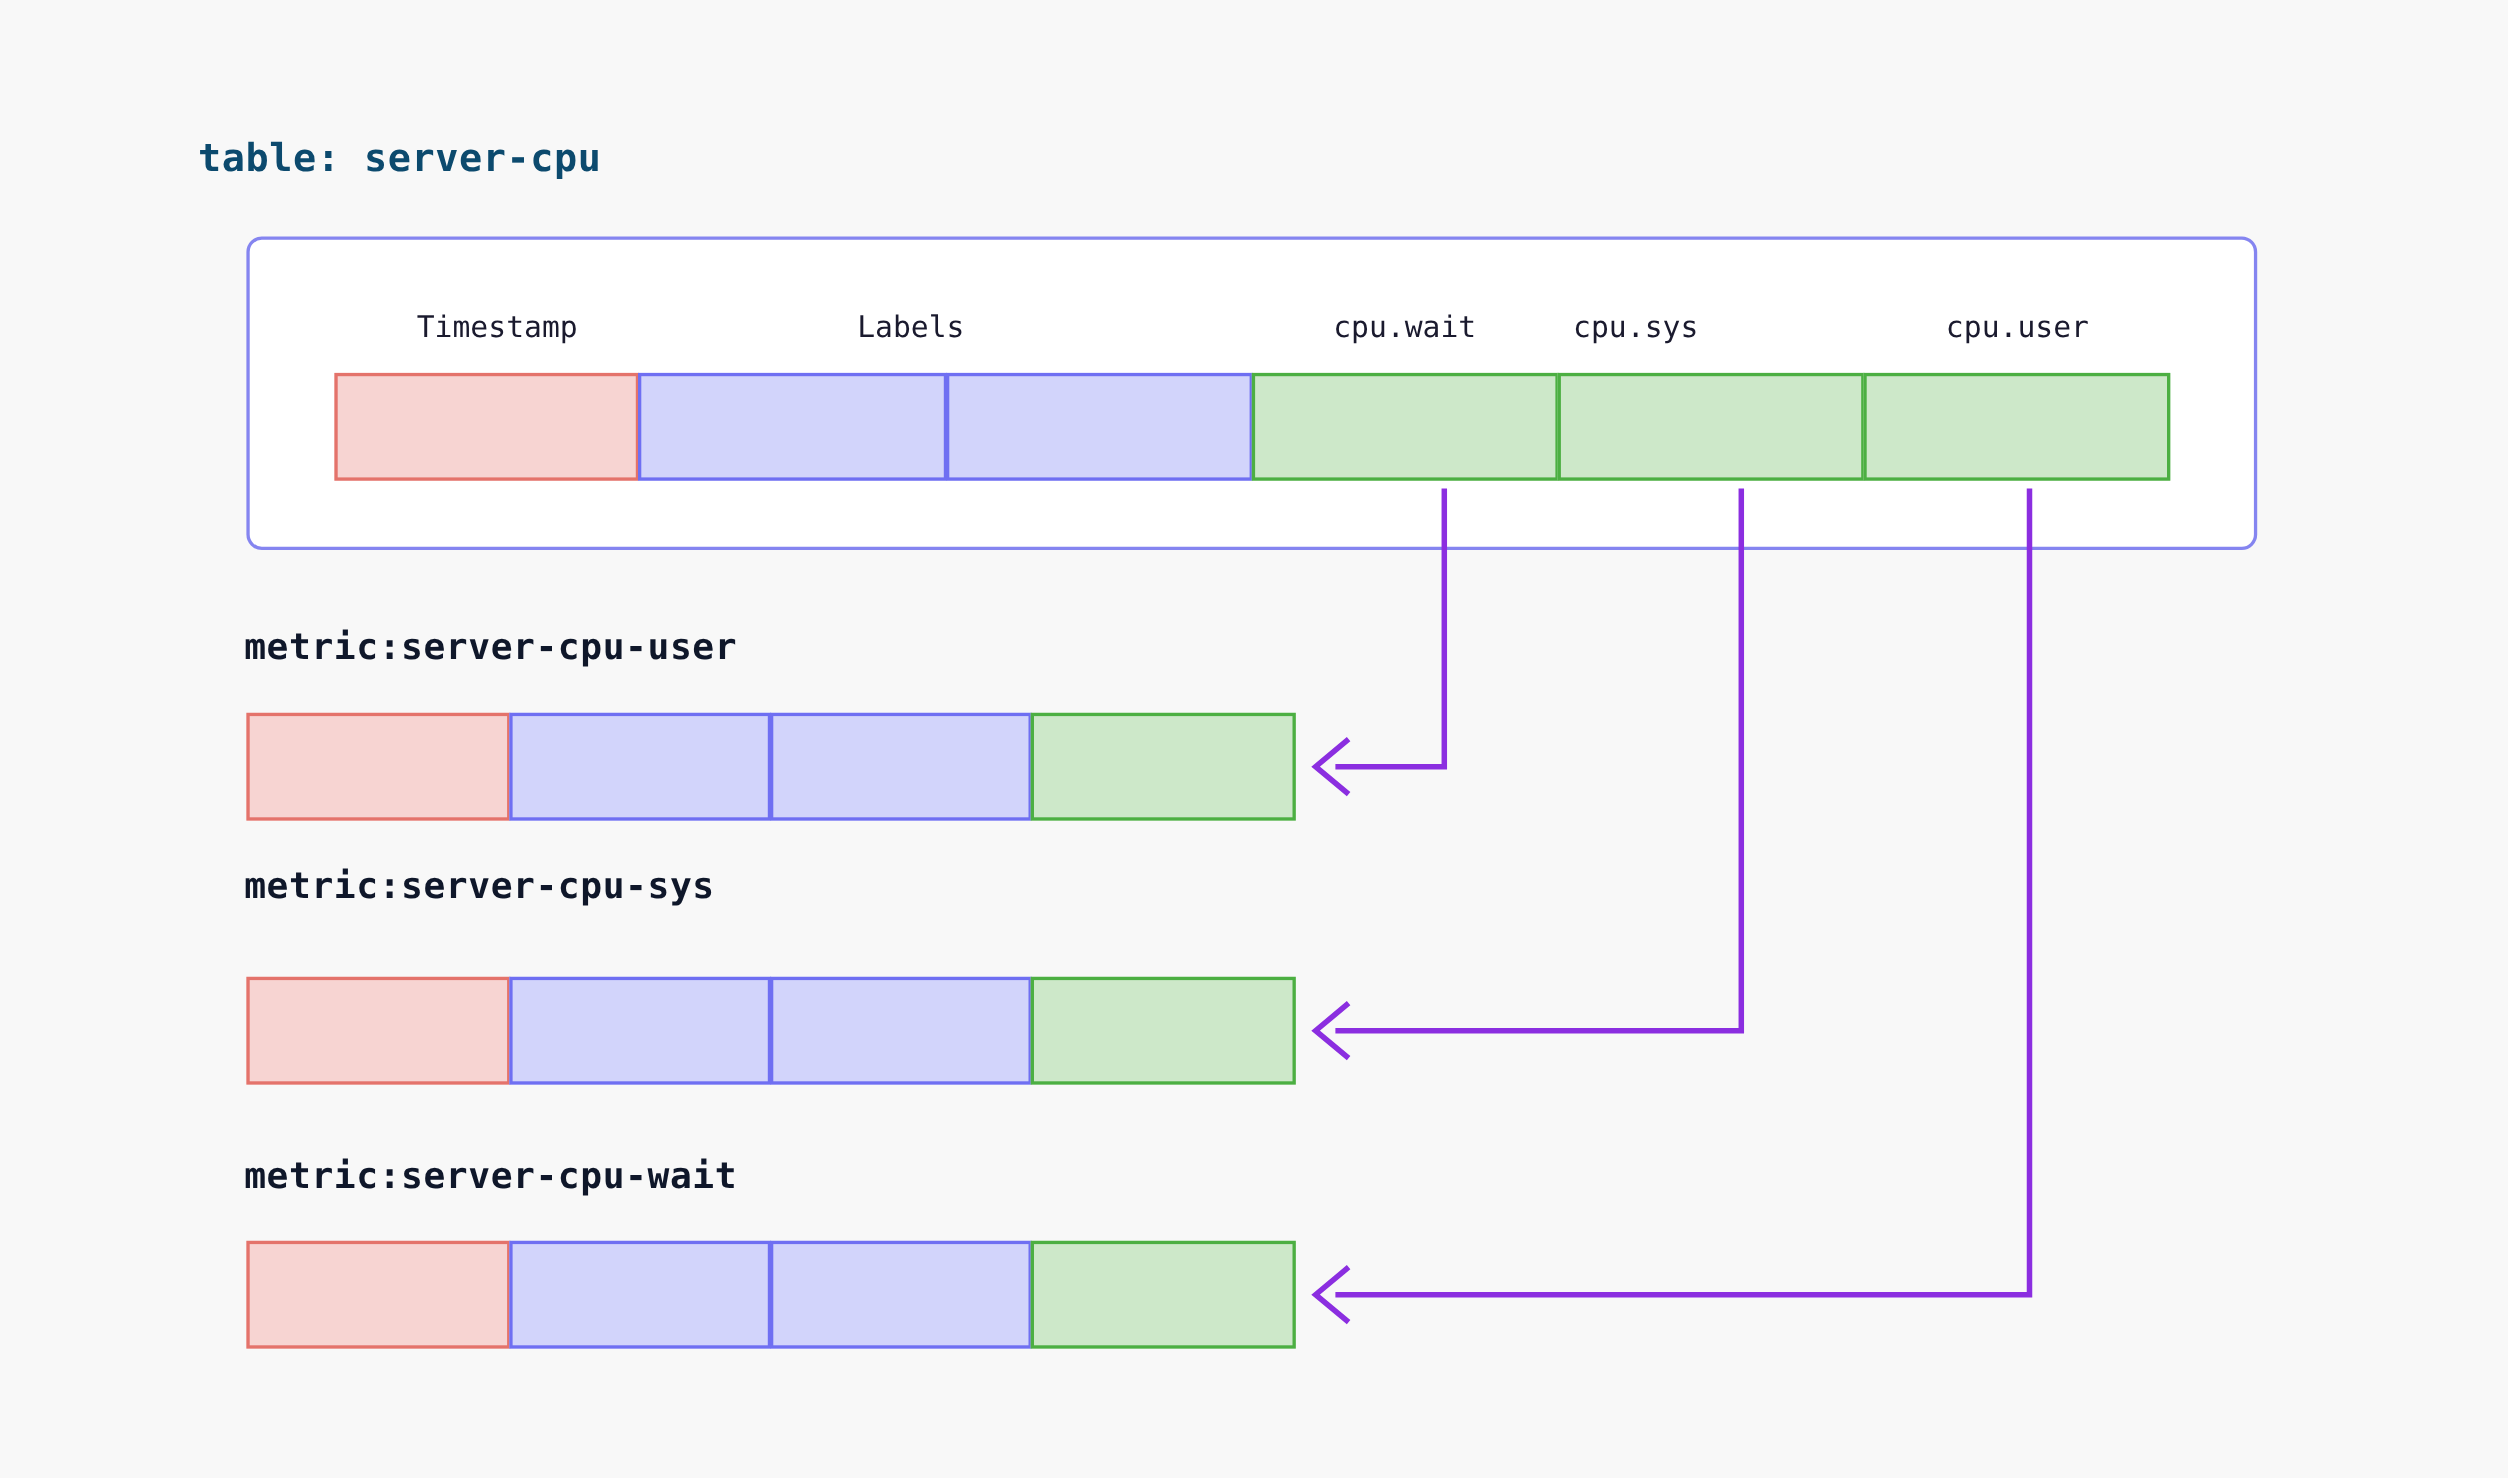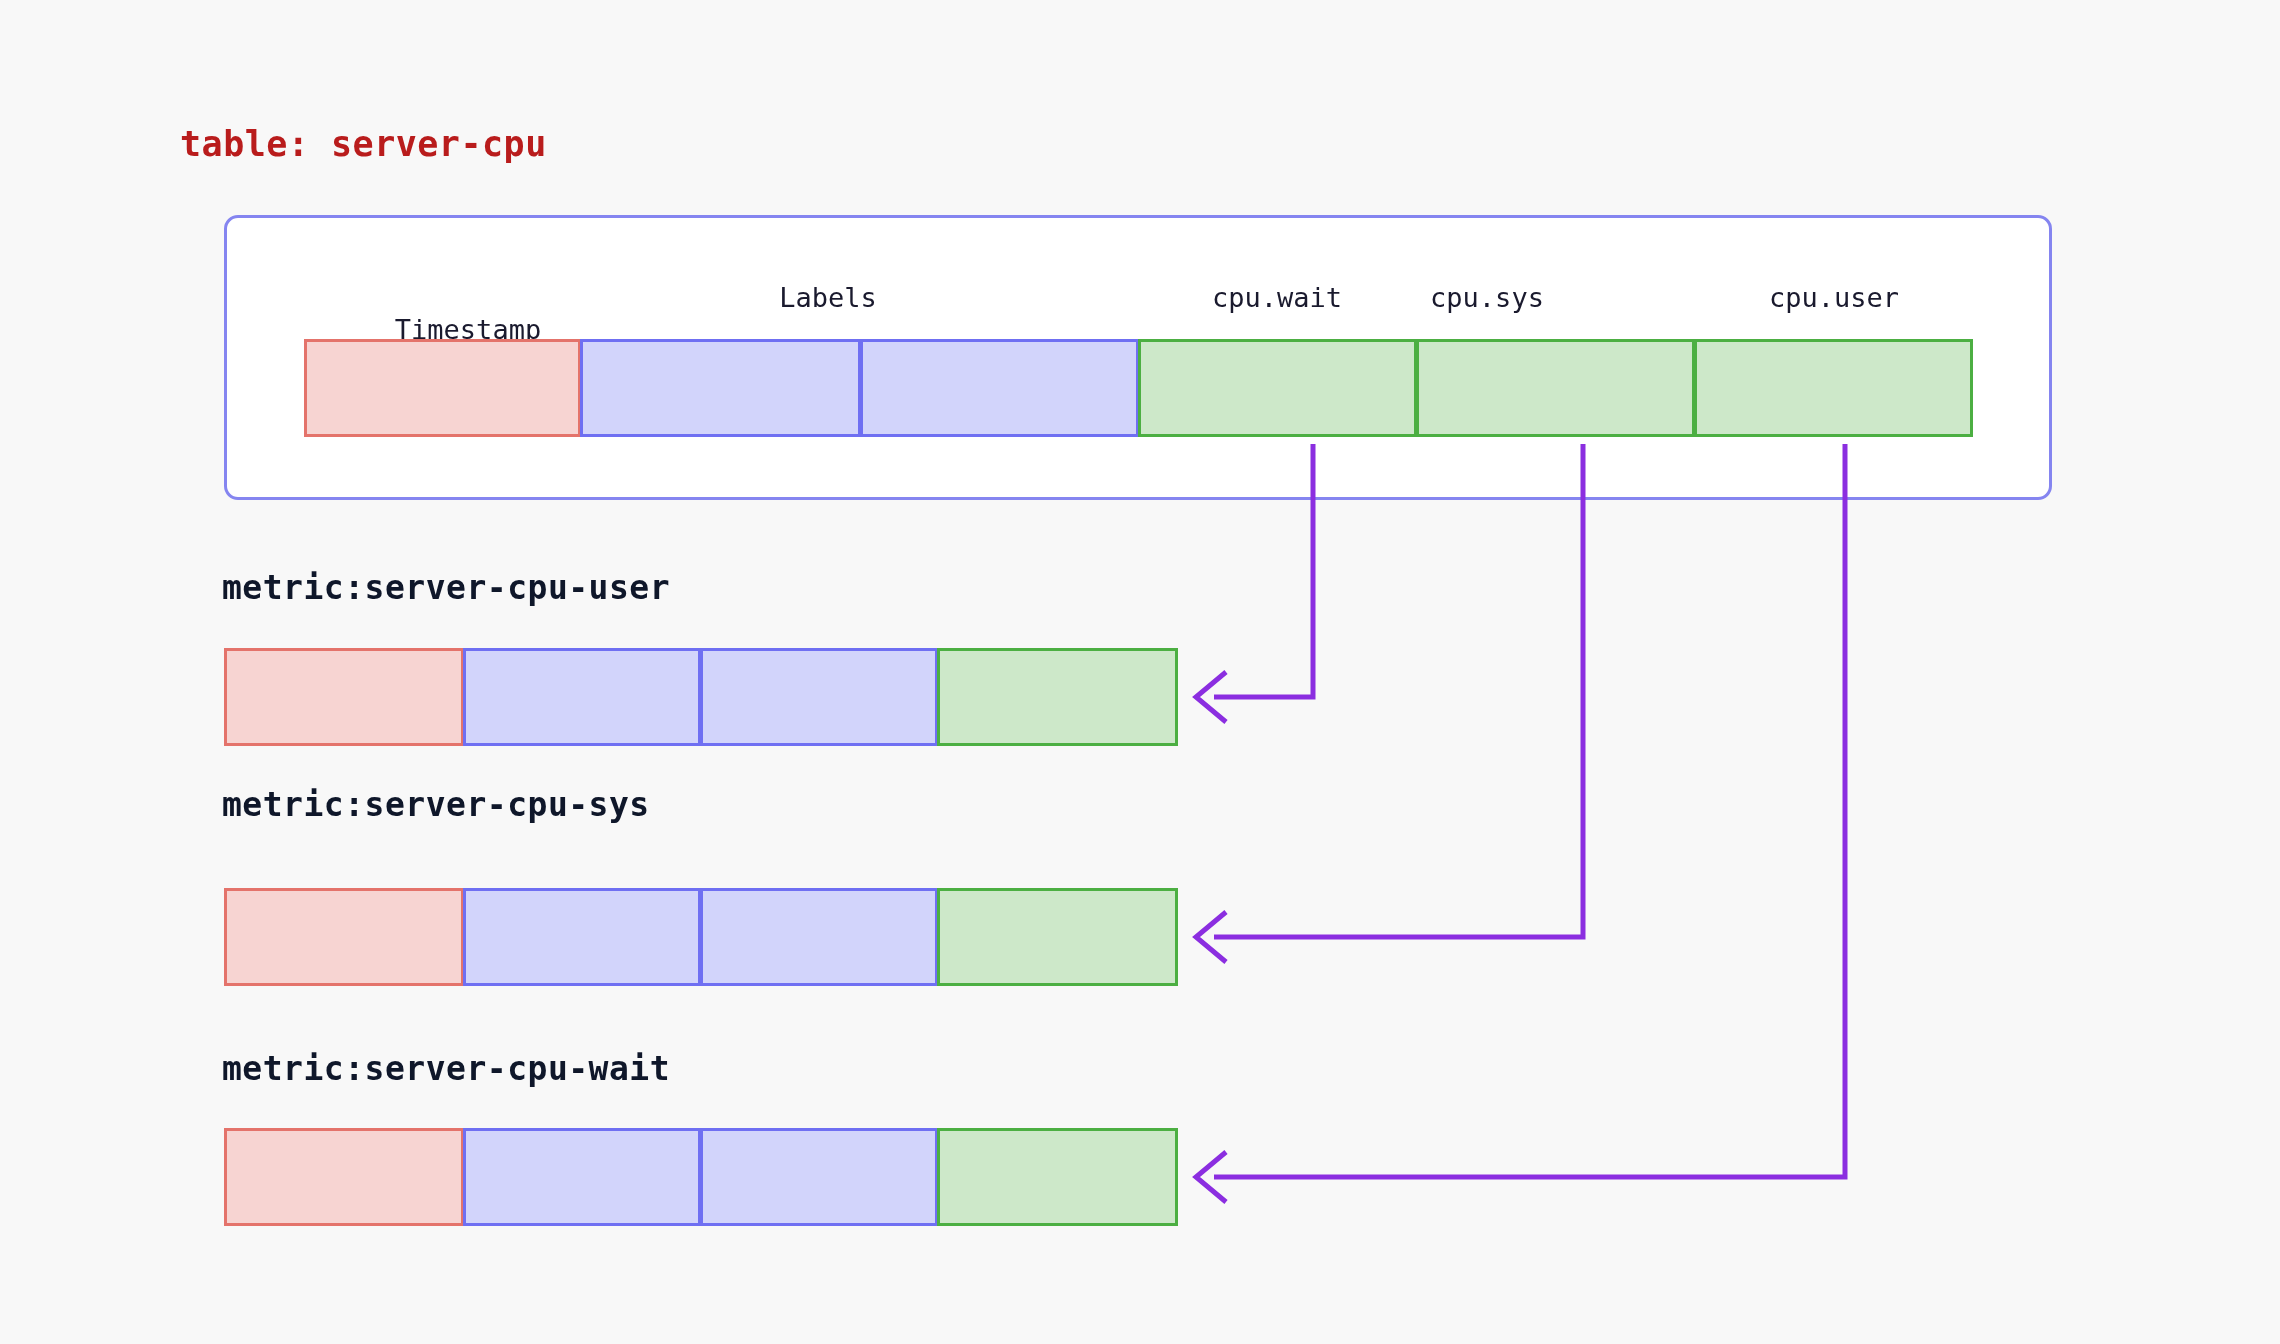--- a/index.html
+++ b/index.html
@@ -23,21 +23,21 @@
   }
 
   
   .table-title {
     position: absolute;
     left: 180px;
     top: 124px;
     font-family: "DejaVu Sans Mono", monospace;
     font-size: 35px;
     font-weight: bold;
-    color: #b91c1c;
+    color: #0c4a6e;
     letter-spacing: 0.5px;
     white-space: pre;
   }
 
   
   .table-card {
     position: absolute;
     left: 224px;
     top: 215px;
     width: 1828px;
@@ -95,21 +95,21 @@
 </head>
 <body>
 
 <div id="stage">
 
   <div class="table-title">table: server-cpu</div>
 
   <div class="table-card"></div>
 
   <div id="col-headers">
-      <div class="col-header" style="left: 468px; margin-top: 32px;">Timestamp</div>
+      <div class="col-header" style="left: 452px;">Timestamp</div>
       <div class="col-header" style="left: 828px;">Labels</div>
       <div class="col-header" style="left: 1277px;">cpu.wait</div>
       <div class="col-header" style="left: 1487px;">cpu.sys</div>
       <div class="col-header" style="left: 1834px;">cpu.user</div>
     </div>
 
   <div id="table-row">
       <div class="cell pink" style="left: 304px; top: 339px; width: 277px; height: 98px;"></div>
       <div class="cell violet" style="left: 580px; top: 339px; width: 281px; height: 98px;"></div>
       <div class="cell violet" style="left: 860px; top: 339px; width: 279px; height: 98px;"></div>

